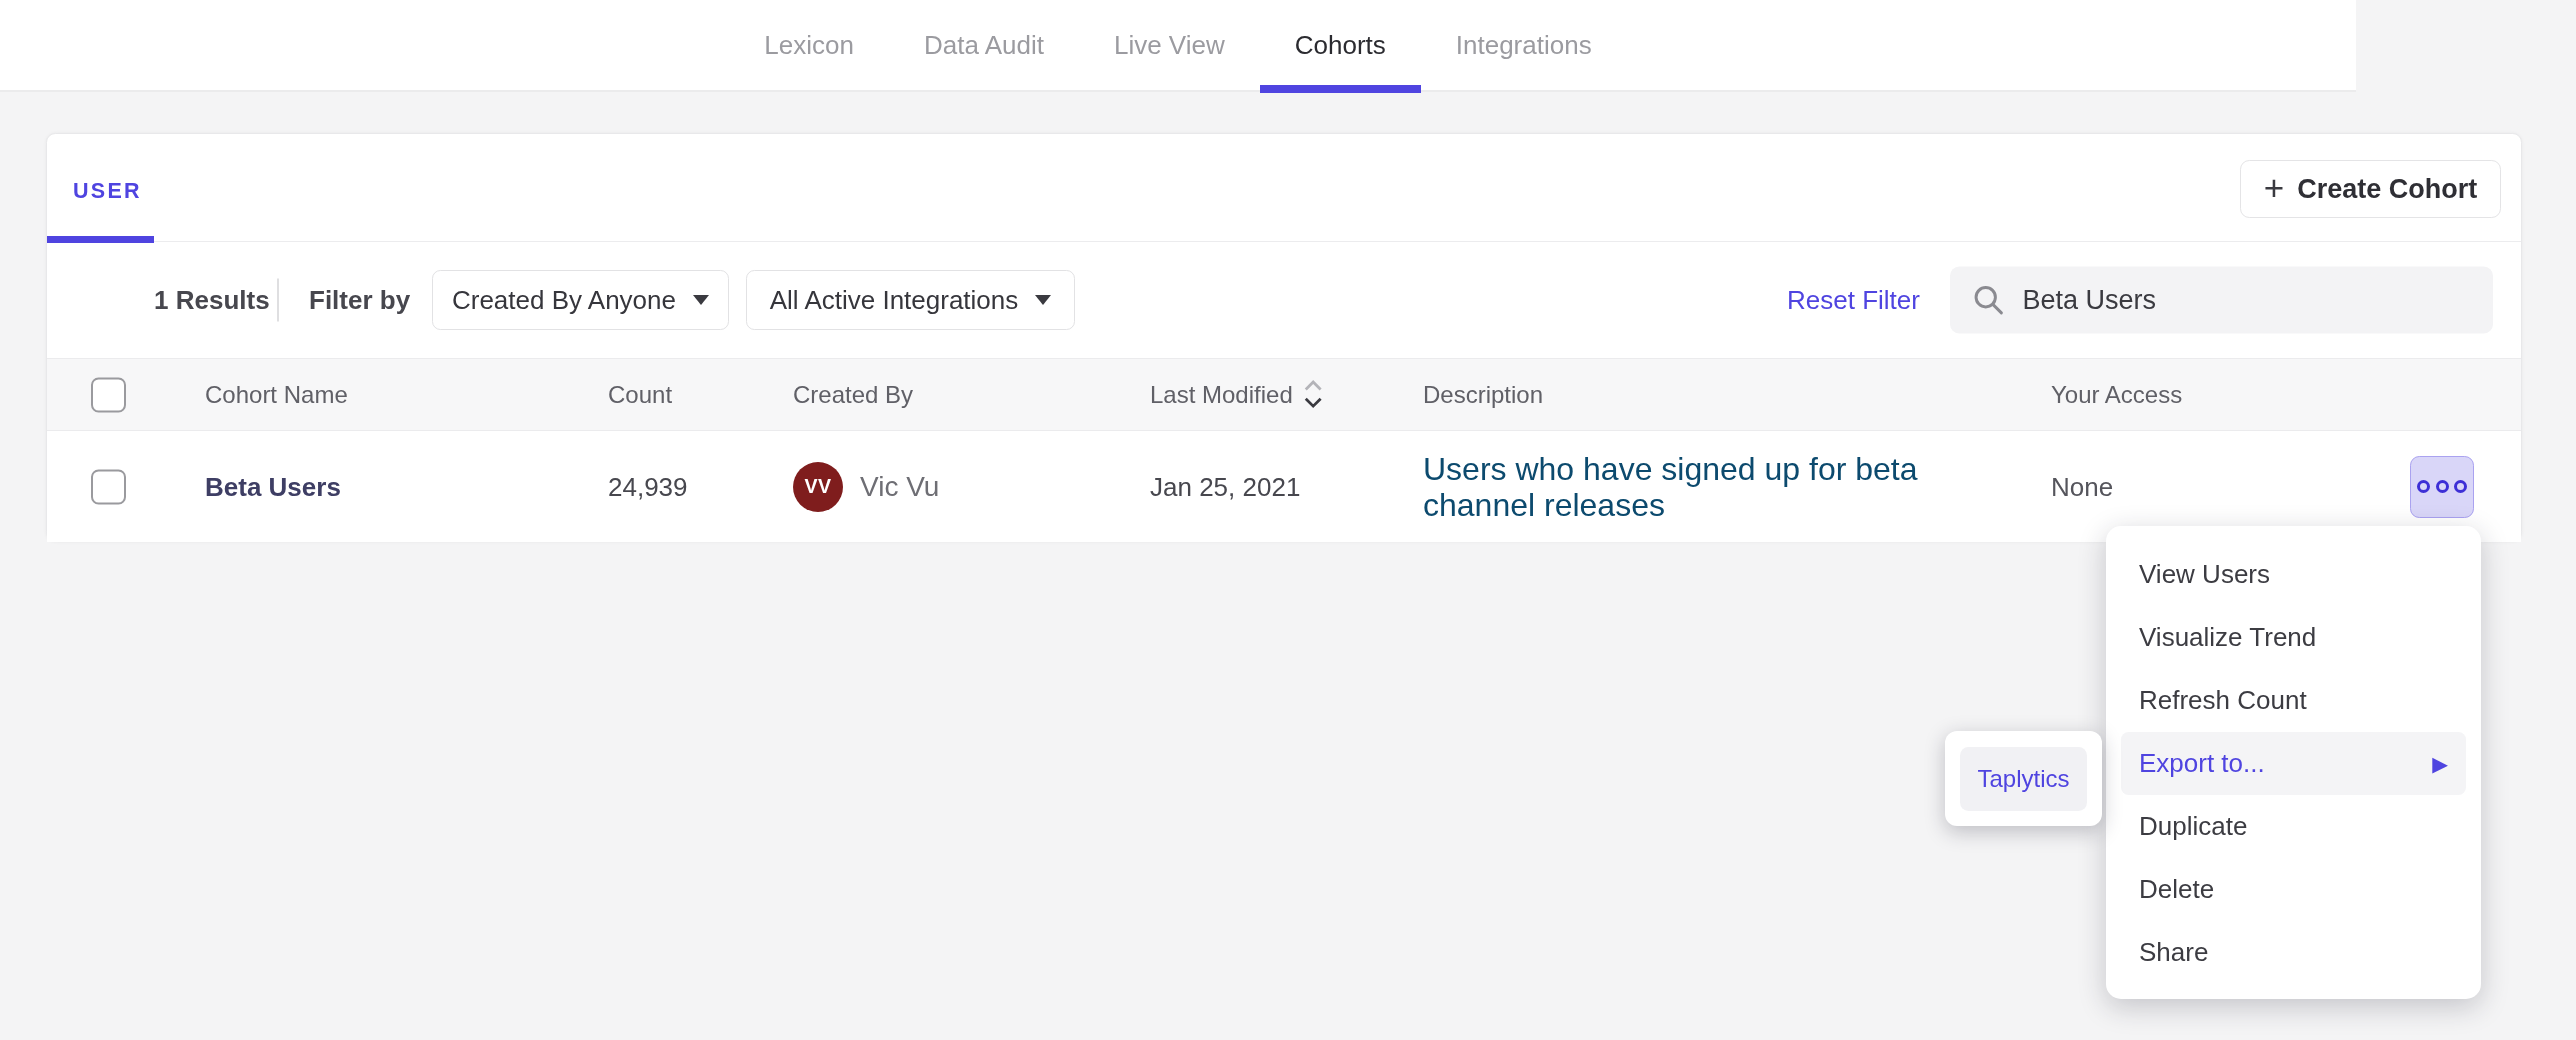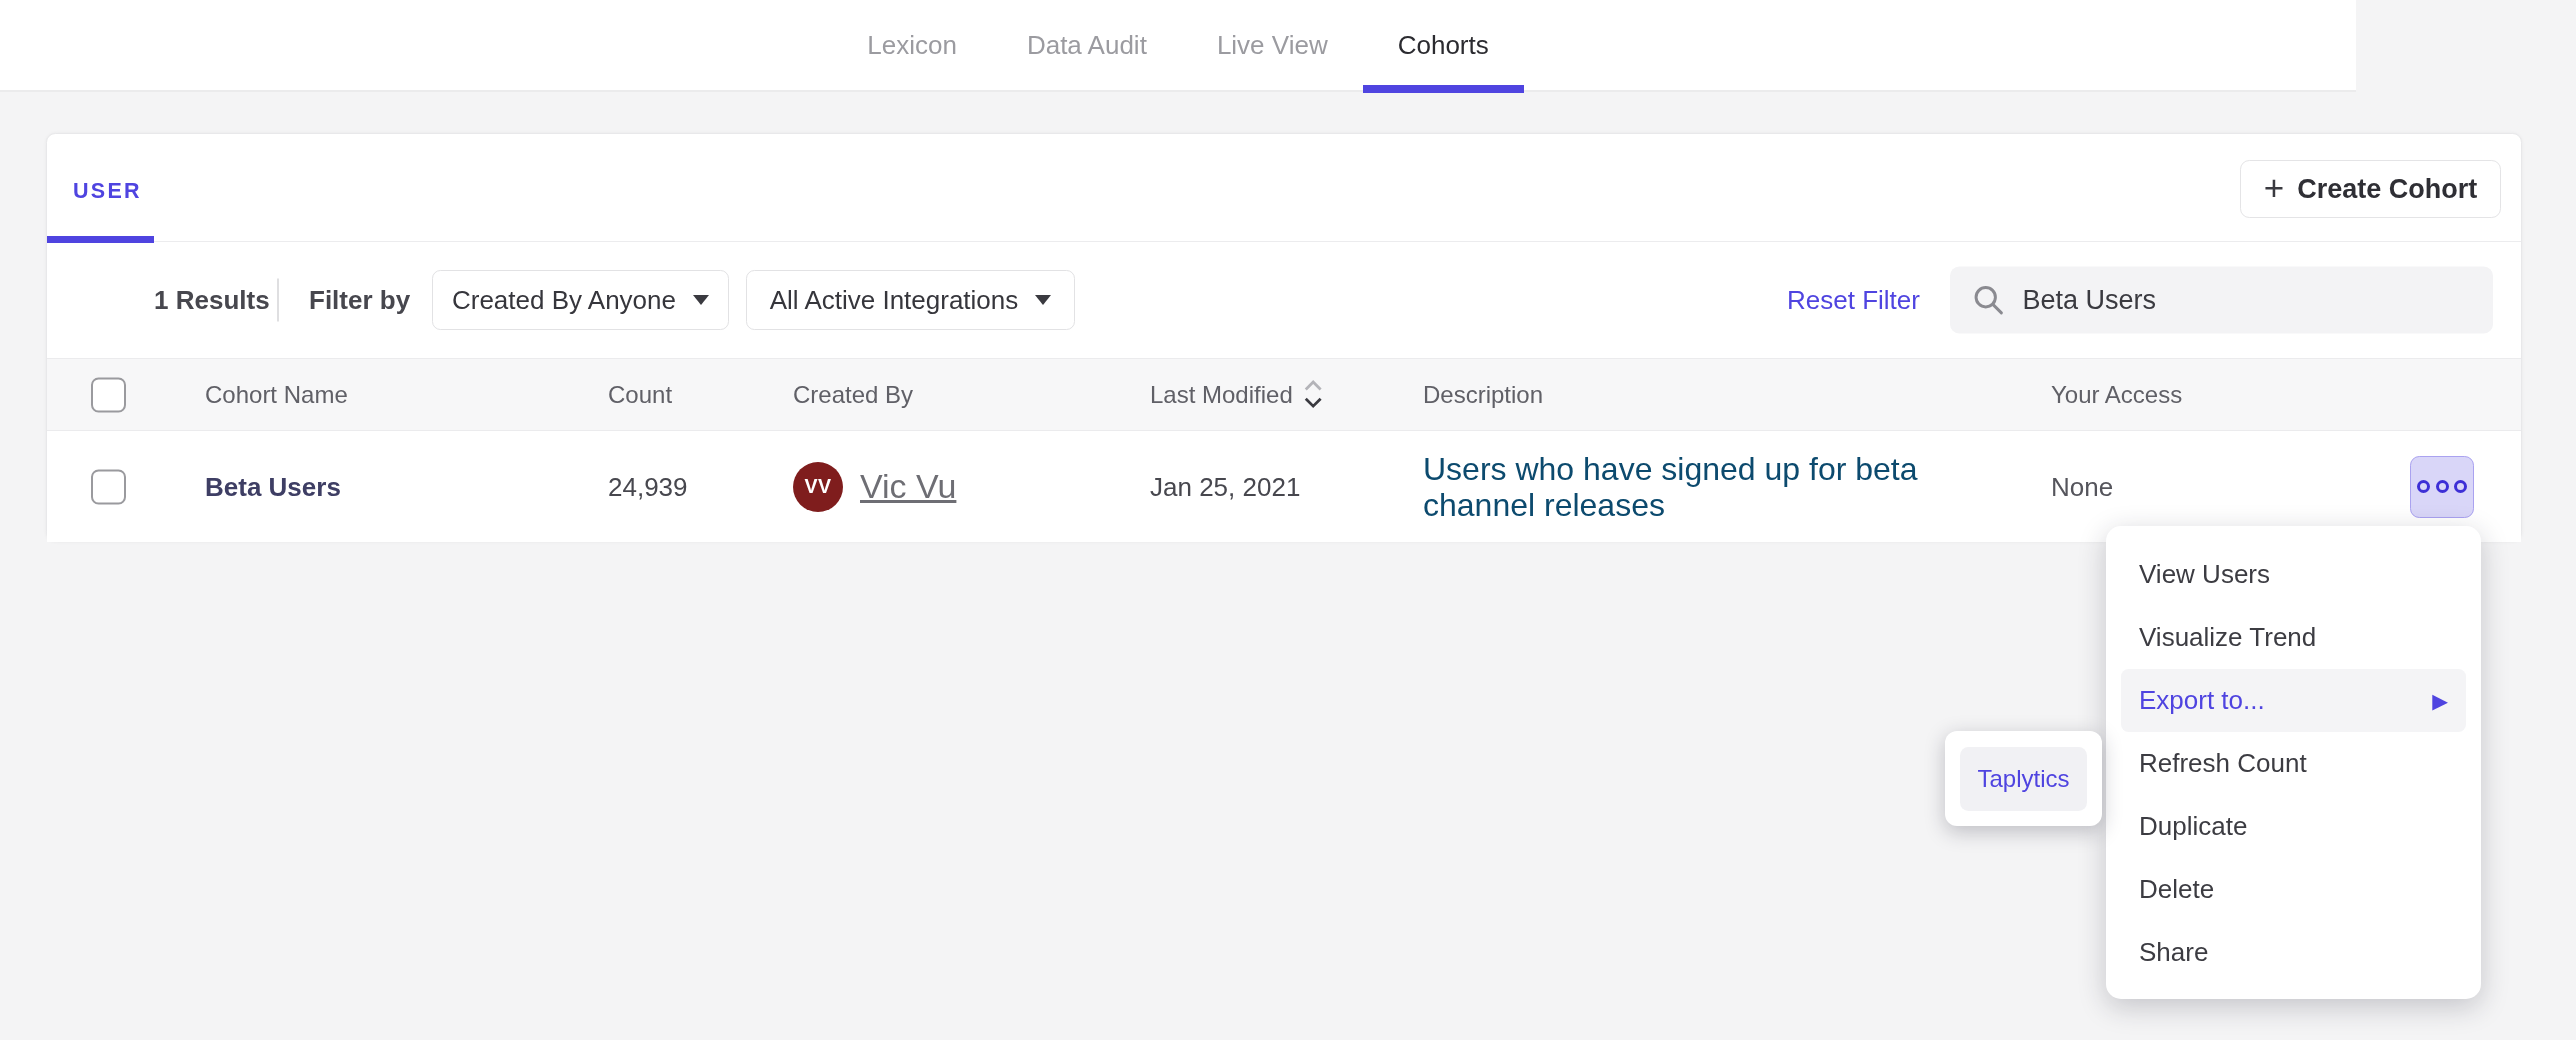--- a/index.html
+++ b/index.html
@@ -90,21 +90,21 @@
     border-radius:7.5px; cursor:pointer;
   }
   .cohort-name { font-size:26px; font-weight:600; color:#3e3e64; cursor:pointer; }
   .cell-text { font-size:26px; color:#47474e; }
   .created-cell { display:flex; align-items:center; gap:17px; }
   .avatar {
     width:50px; height:50px; border-radius:50%; background:#7f1d1d;
     display:flex; align-items:center; justify-content:center;
     color:#fff; font-size:19.6px; font-weight:bold; letter-spacing:0.5px;
   }
-  .creator-name { font-size:34px; color:#6e6e74;text-decoration:underline; }
+  .creator-name { font-size:28px; color:#6e6e74; }
   .desc-text { font-size:32px; color:#0c4a6e; width:560px; line-height:36px; }
   .access-text { font-size:26px; color:#55555c; }
   .more-btn {
     left:2363px; width:64px; height:62px; background:#d9d6f8;
     border:1.9px solid #aaa2f0; border-radius:9.3px; cursor:pointer;
     display:flex !important; align-items:center; justify-content:center; gap:5.6px;
   }
   .ring-dot {
     width:13px; height:13px; border:3.7px solid #3d2fd6; border-radius:50%; background:transparent;
   }
@@ -141,20 +141,23 @@
   </div>
   <div class="nav-item">
     <span>Data Audit</span>
   </div>
   <div class="nav-item">
     <span>Live View</span>
   </div>
   <div class="nav-item active">
     <span>Cohorts</span>
     <div class="nav-underline"></div>
+  </div>
+  <div class="nav-item">
+    <span>Integrations</span>
   </div>
 </div>
 
 <div class="card">
 
   <div class="tabbar">
     <div class="user-tab">USER</div>
     <div class="user-tab-underline"></div>
     <button class="create-btn">
       <span class="plus-glyph">+</span>
@@ -222,25 +225,25 @@
       <span class="ring-dot"></span>
       <span class="ring-dot"></span>
       <span class="ring-dot"></span>
     </div>
   </div>
 </div>
 
 <div class="ctx-menu">
   <div class="ctx-item">View Users</div>
   <div class="ctx-item">Visualize Trend</div>
+  <div class="ctx-item">Refresh Count</div>
   <div class="ctx-item highlight">
     <span>Export to...</span>
     <span class="submenu-arrow">▶</span>
   </div>
-  <div class="ctx-item">Refresh Count</div>
   <div class="ctx-item">Duplicate</div>
   <div class="ctx-item">Delete</div>
   <div class="ctx-item">Share</div>
 </div>
 
 <div class="sub-menu">
   <div class="sub-item">Taplytics</div>
 </div>
 
 

